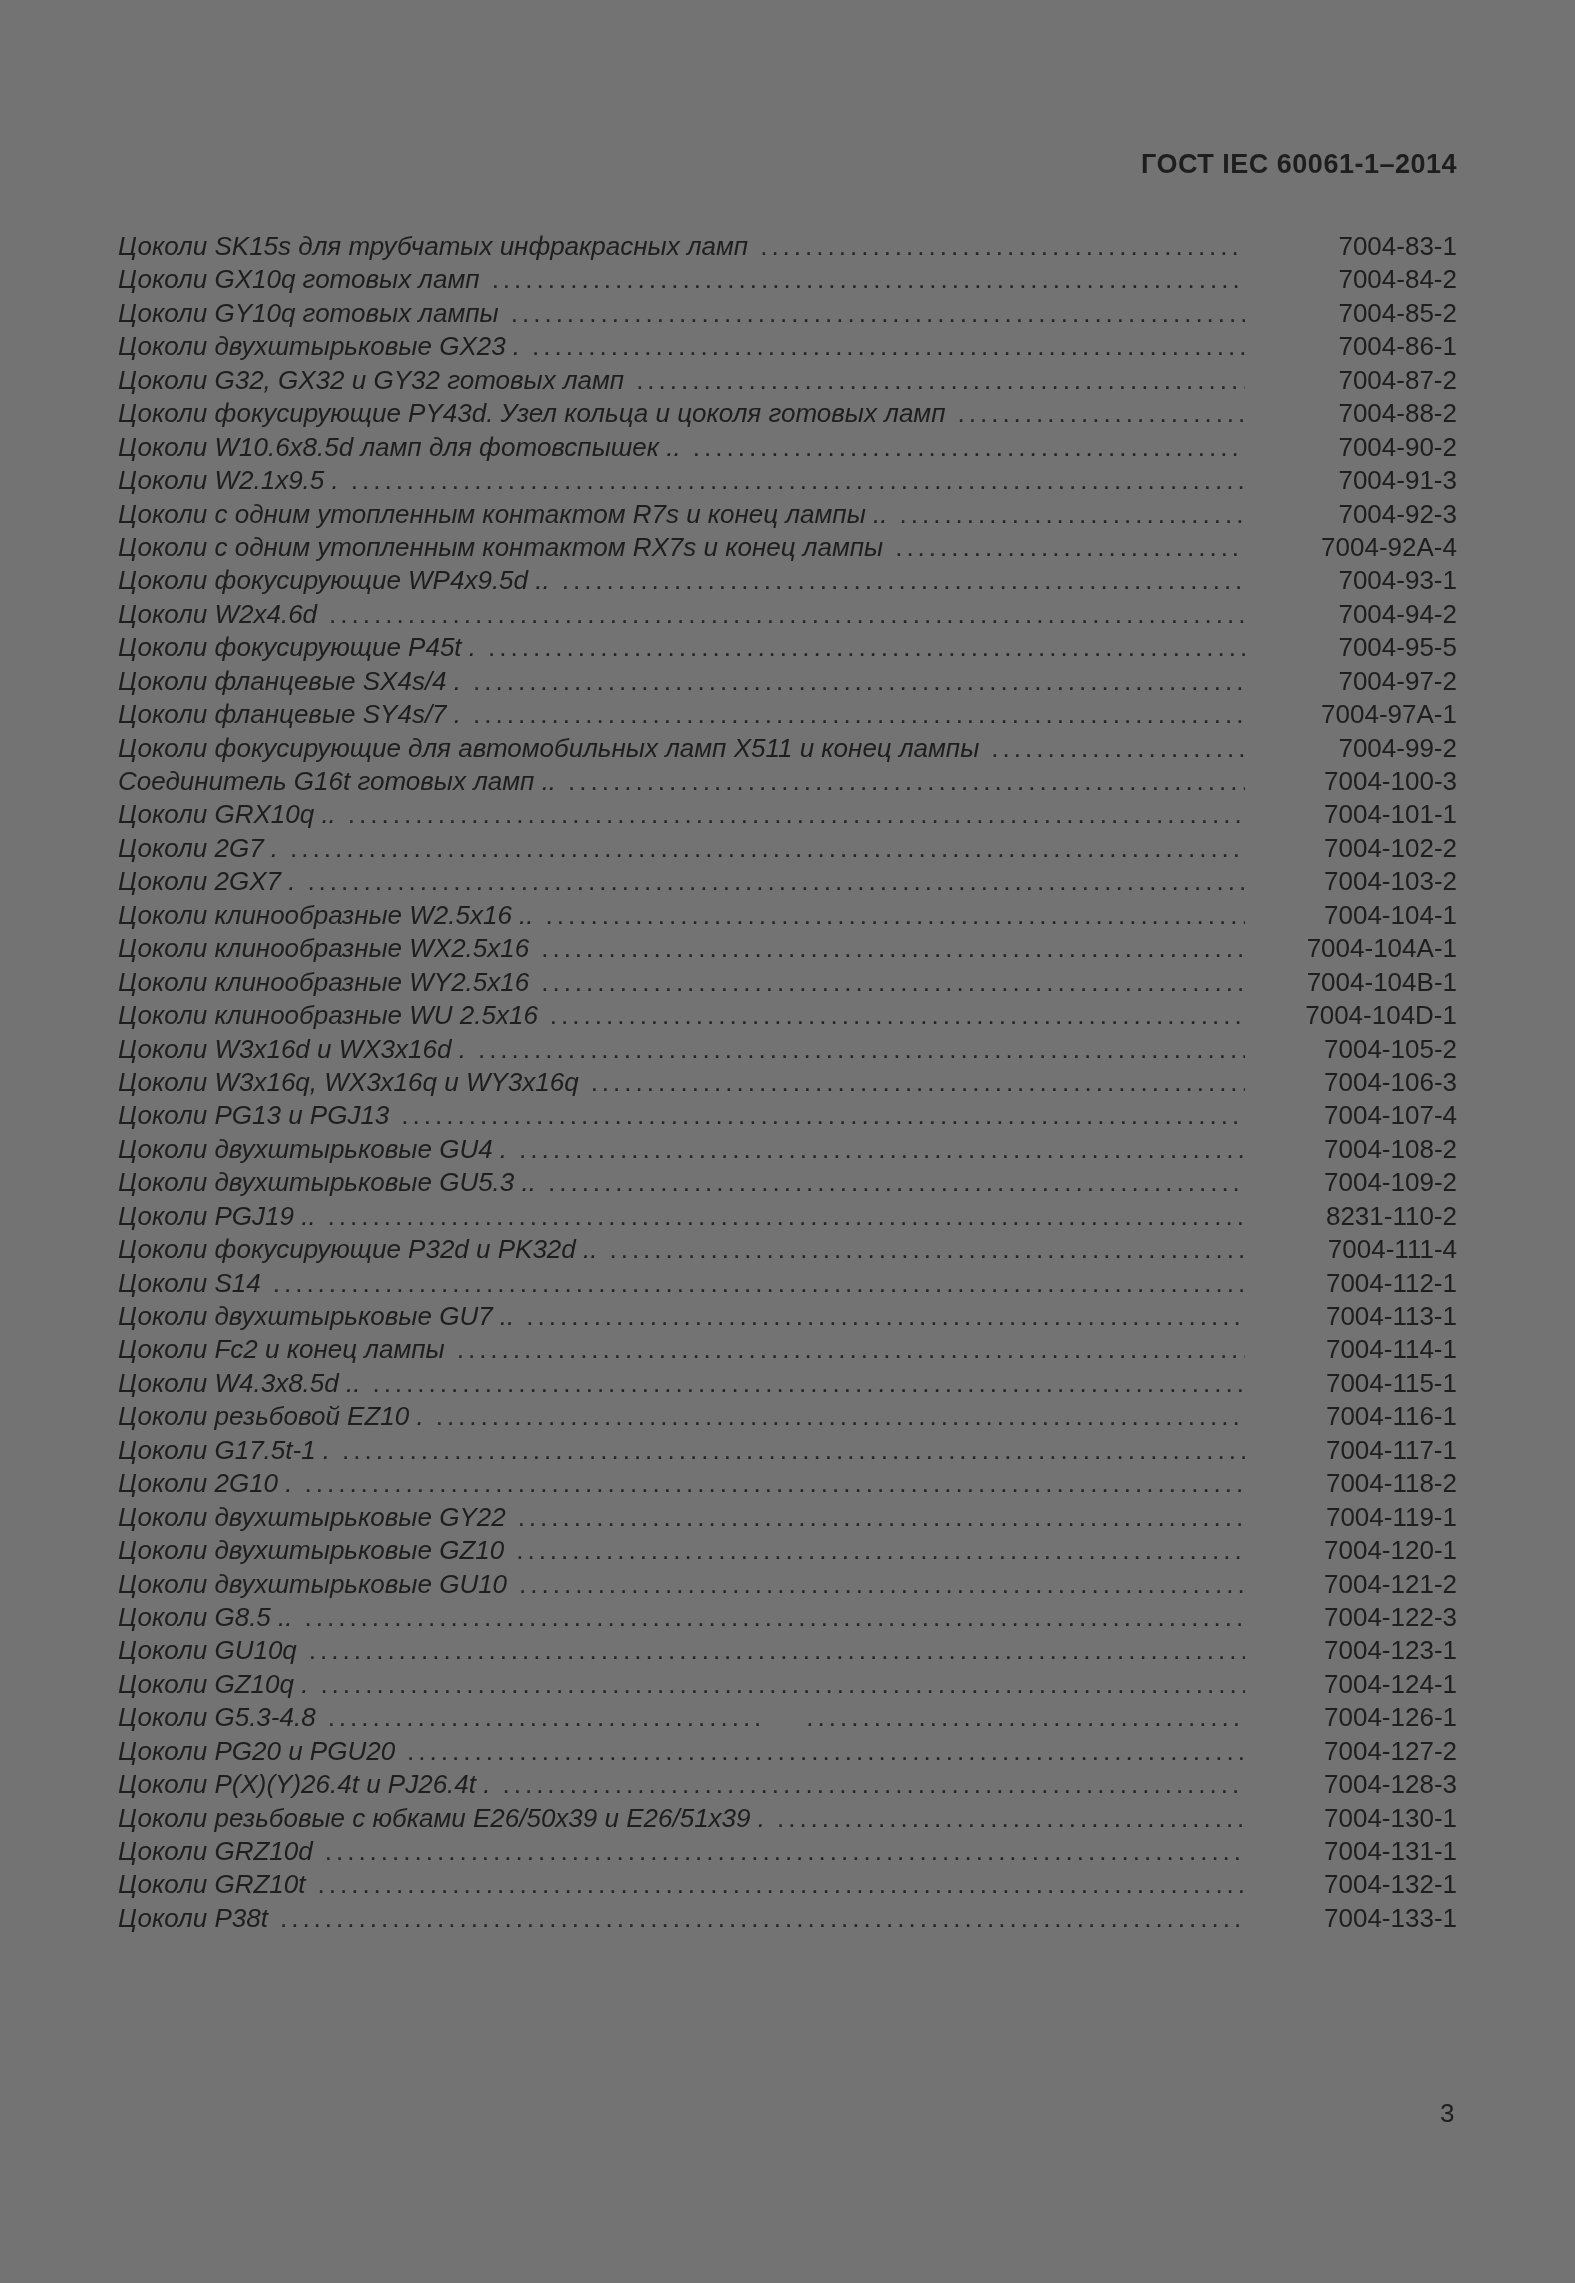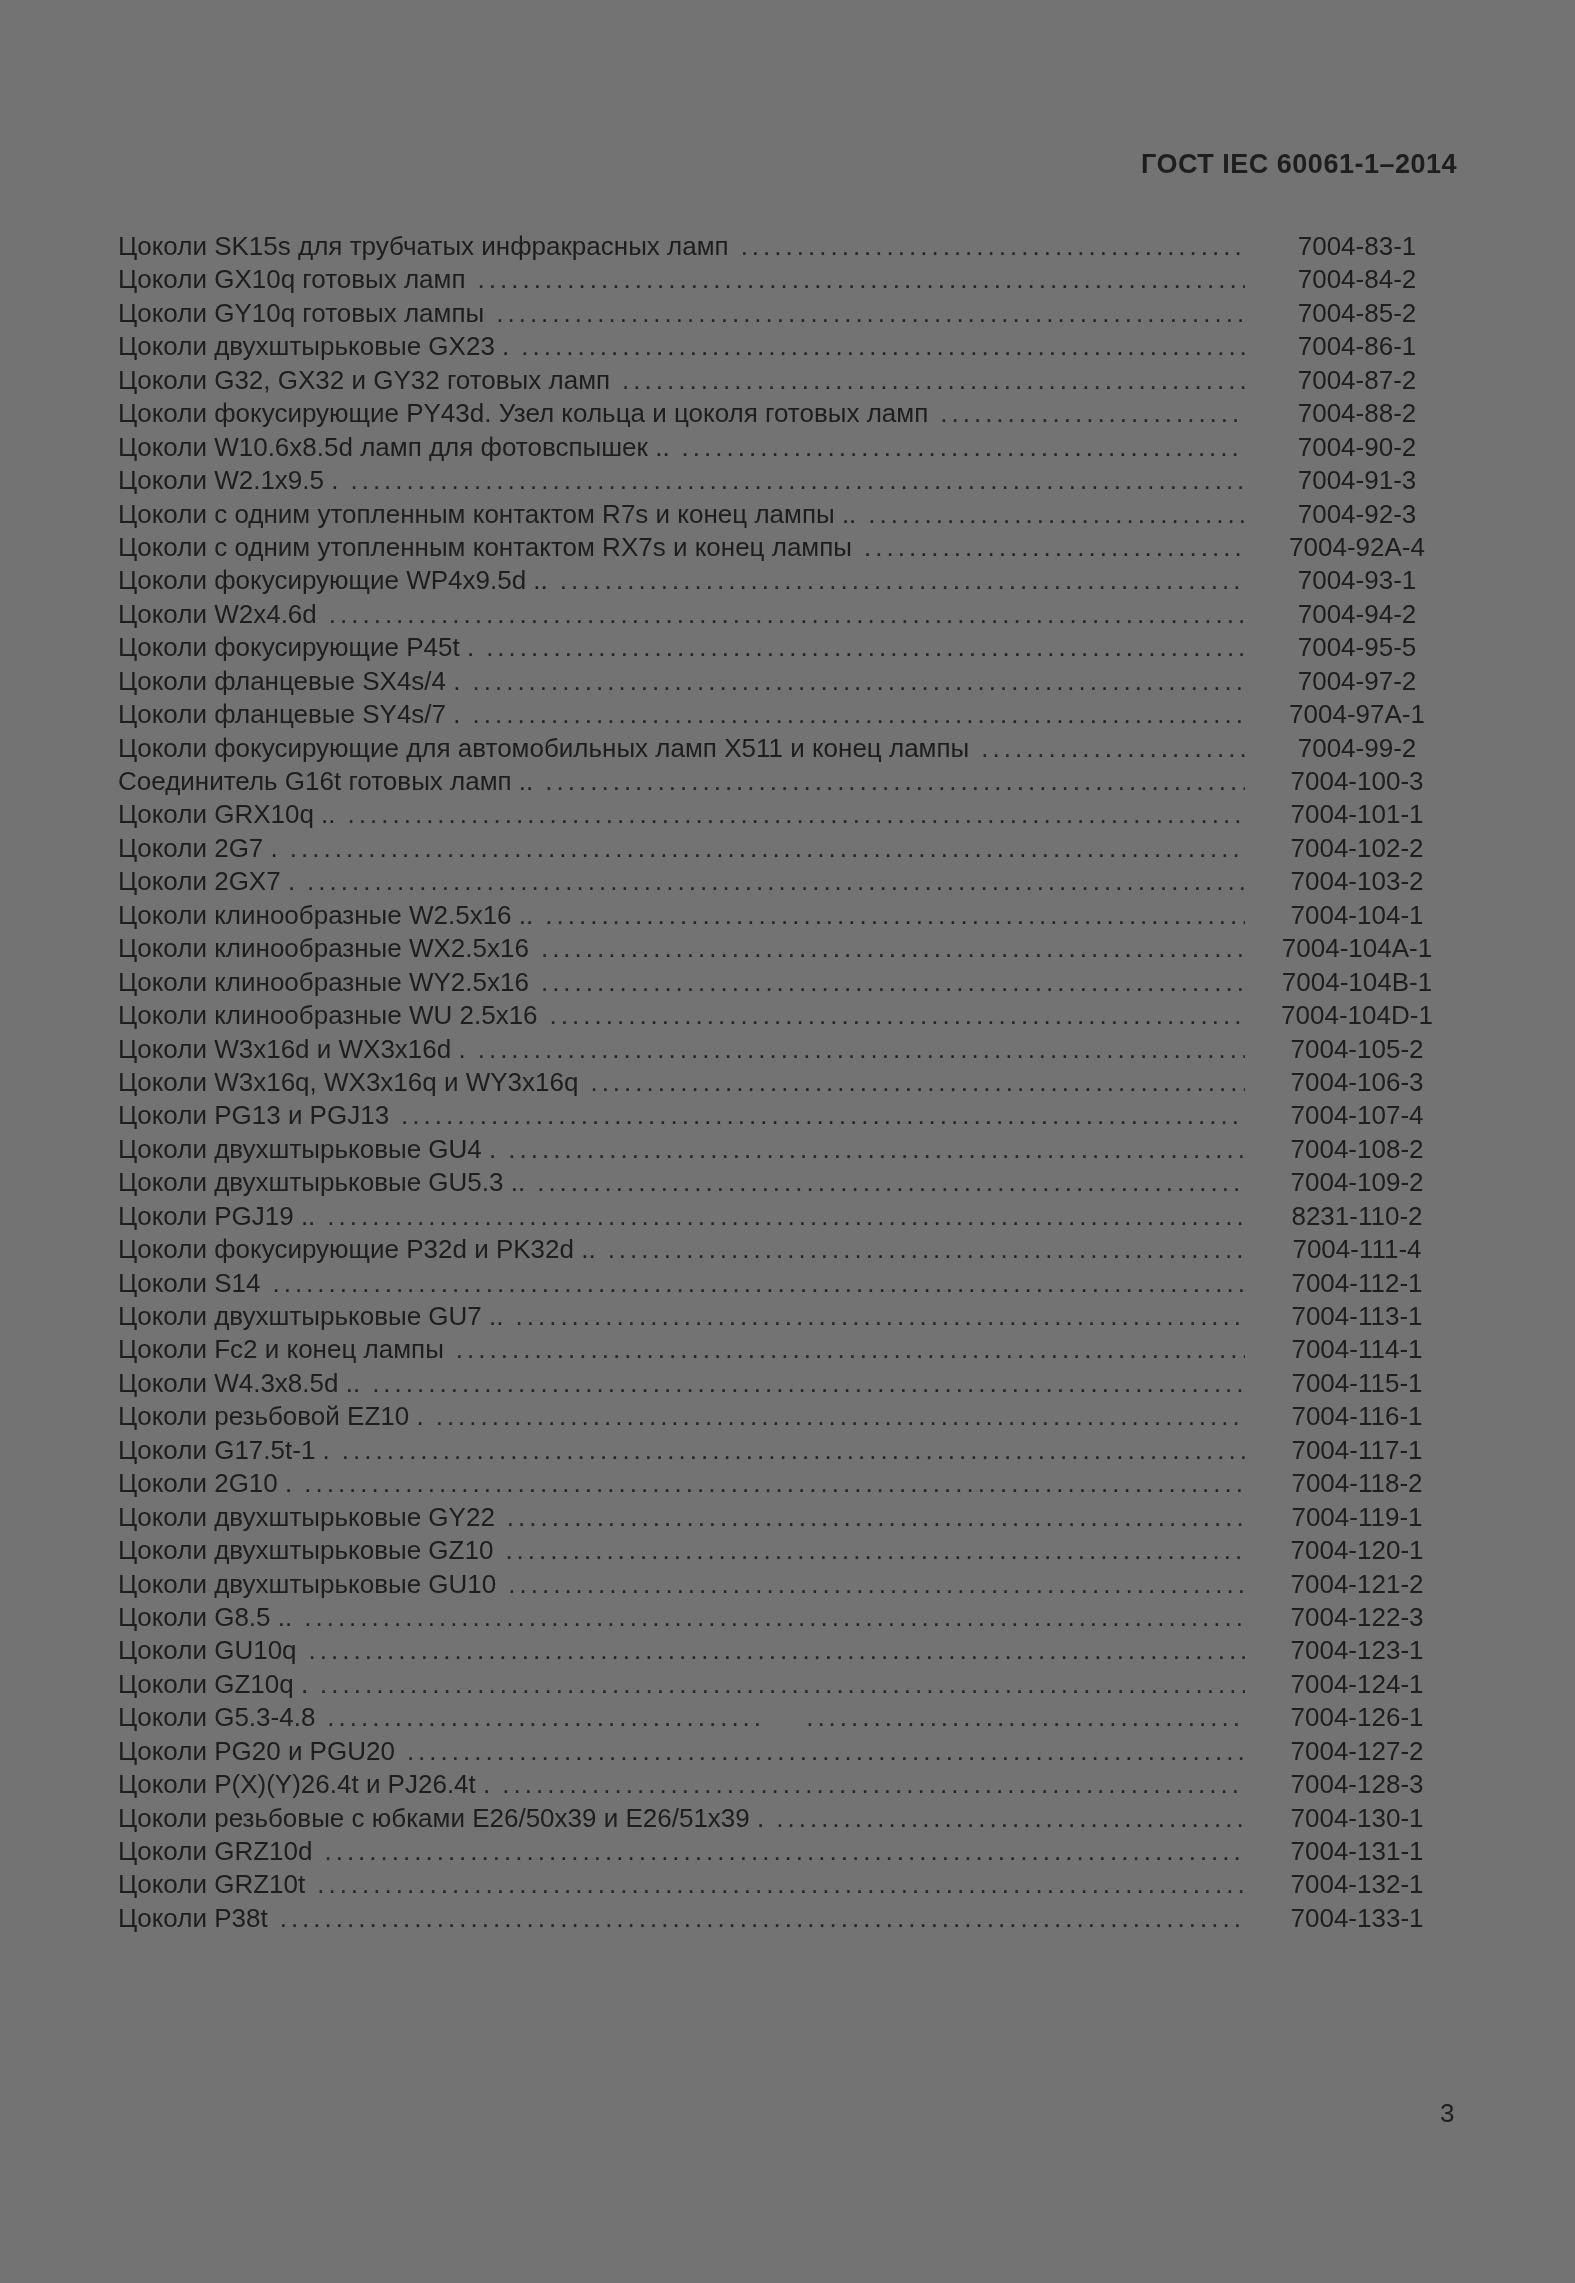--- a/index.html
+++ b/index.html
@@ -37,20 +37,21 @@
   }
   .toc-row {
     display: flex;
     align-items: baseline;
     height: 33.45px;
     font-size: 26px;
     white-space: nowrap;
   }
   .toc-label {
     flex: 0 0 auto;
+    font-style: italic;
   }
   .dots {
     flex: 1 1 auto;
     overflow: hidden;
     white-space: nowrap;
     margin: 0 6px 0 12px;
     min-width: 0;
   }
   .dots::after {
     content: "..........................................................................................................................................................................................................";
@@ -60,21 +61,21 @@
   .dots-gap {
     flex: 0 0 34px;
   }
   .dots.second {
     flex: 2 1 auto;
     margin-left: 0;
   }
   .toc-num {
     flex: 0 0 200px;
     padding-left: 6px;
-    text-align: center;
+    text-align: right;
   }
   .page-number {
     position: absolute;
     top: 2098px;
     left: 1440px;
     font-size: 26px;
   }
 </style>
 </head>
 <body>

